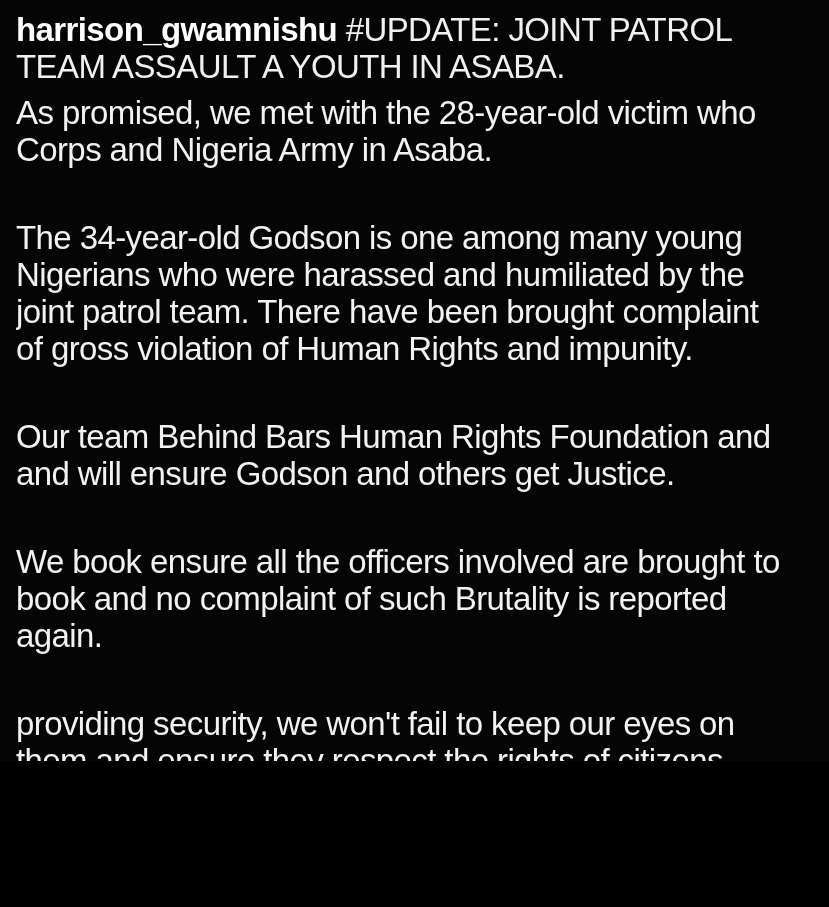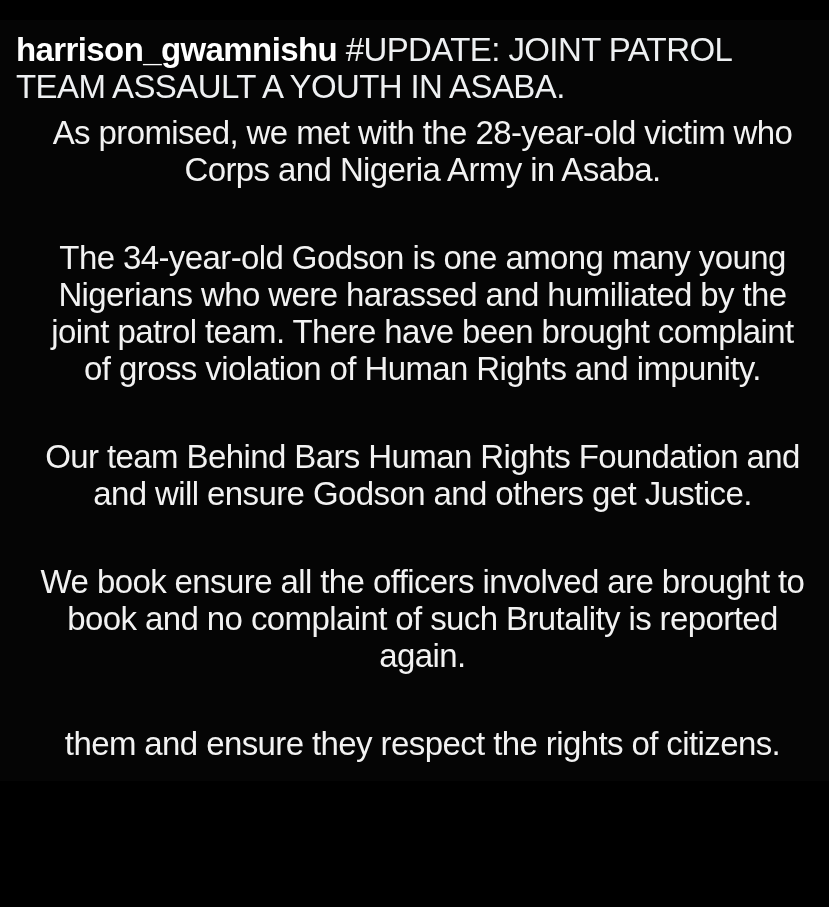--- a/index.html
+++ b/index.html
@@ -10,42 +10,40 @@
   .screen {
     position: relative;
     width: 829px;
     height: 761px;
     background: #050505;
     overflow: hidden;
     font-family: "Liberation Sans", "DejaVu Sans", sans-serif;
     color: #f2f2f2;
     font-size: 33px;
     letter-spacing: -0.6px;
-    margin-top: 20px;
     -webkit-font-smoothing: antialiased;
   }
   .caption {
     position: absolute;
     top: 11px;
     left: 16px;
     right: 0;
     overflow: hidden;
   }
   .line {
     white-space: nowrap;
     line-height: 37px;
     height: 37px;
     overflow: hidden;
   }
   .title-block {
     margin-bottom: 9px;
   }
   .para {
     margin-bottom: 51px;
-    text-align: center;
   }
   .para:last-child {
     margin-bottom: 0;
   }
   .username {
     font-weight: bold;
     color: #ffffff;
   }
   .headline {
     color: #eef0f2;
@@ -76,18 +74,19 @@
         <div class="para">
           <div class="line">Our team Behind Bars Human Rights Foundation and</div>
           <div class="line">and will ensure Godson and others get Justice.</div>
         </div>
         <div class="para">
           <div class="line">We book ensure all the officers involved are brought to</div>
           <div class="line">book and no complaint of such Brutality is reported</div>
           <div class="line">again.</div>
         </div>
         <div class="para">
+          <div class="line">providing security, we won't fail to keep our eyes on</div>
           <div class="line">them and ensure they respect the rights of citizens.</div>
         </div>
       </div>
 
   </div>
 </div>
 
 </body></html>

